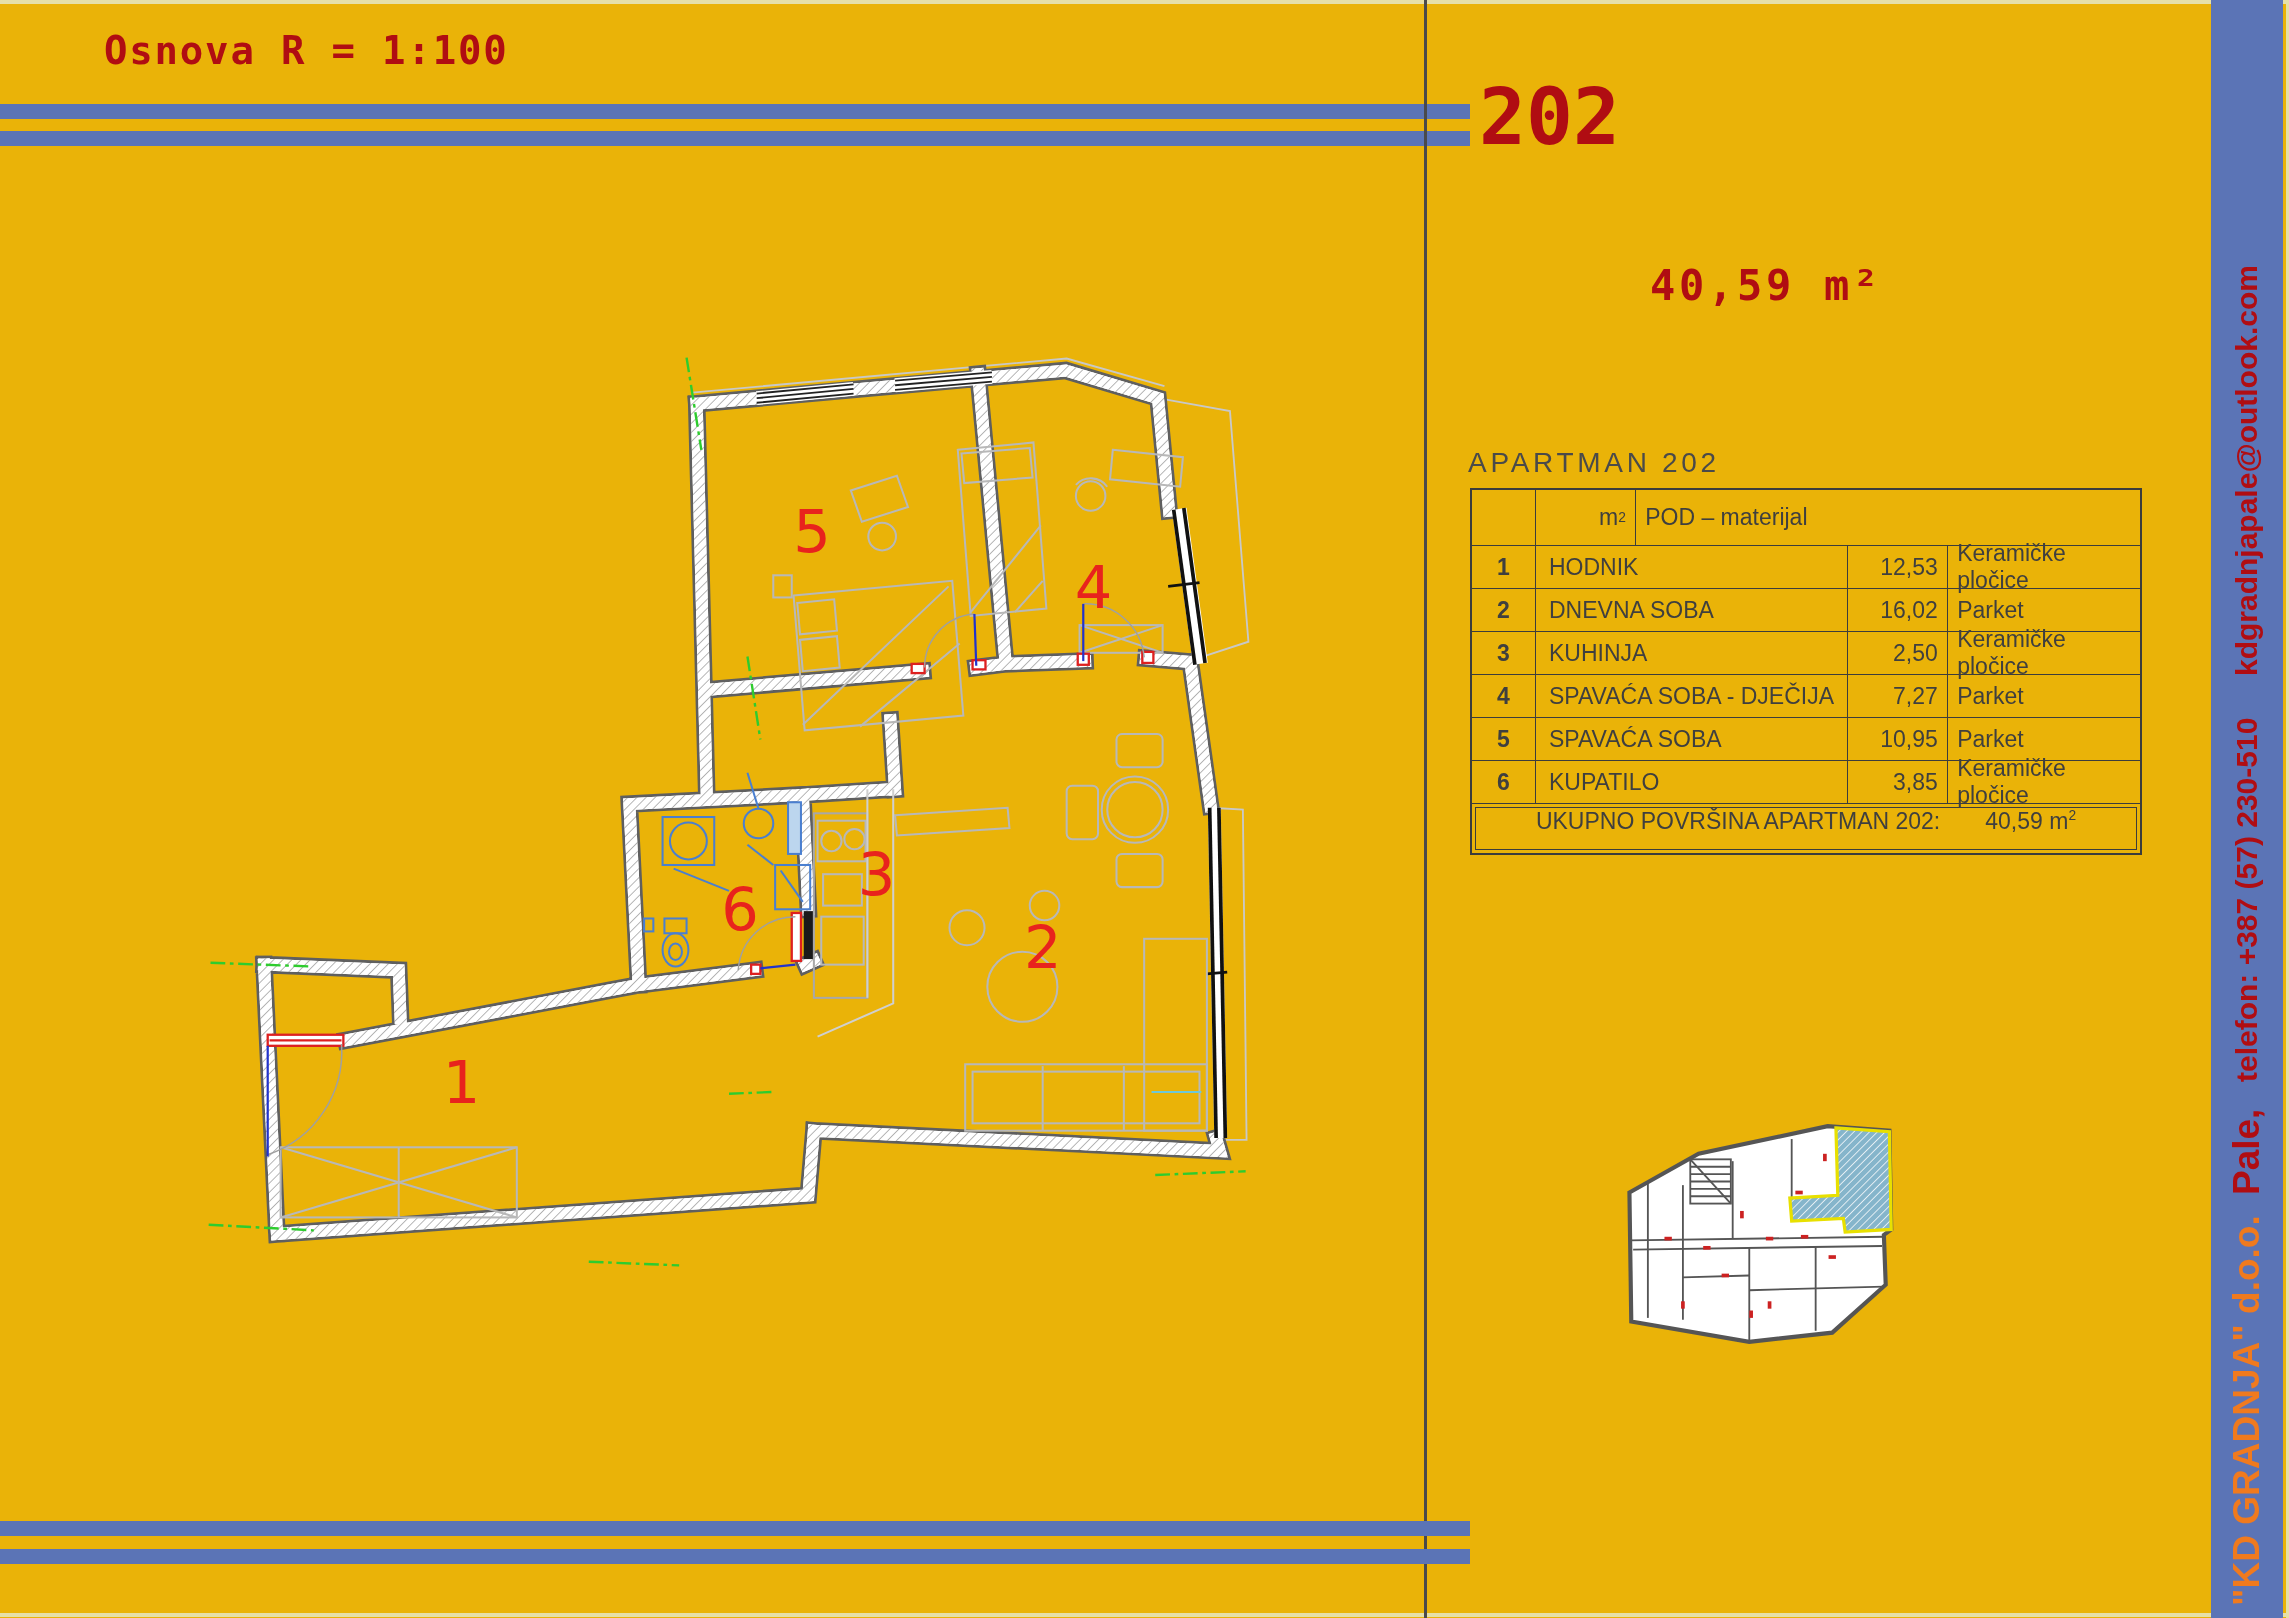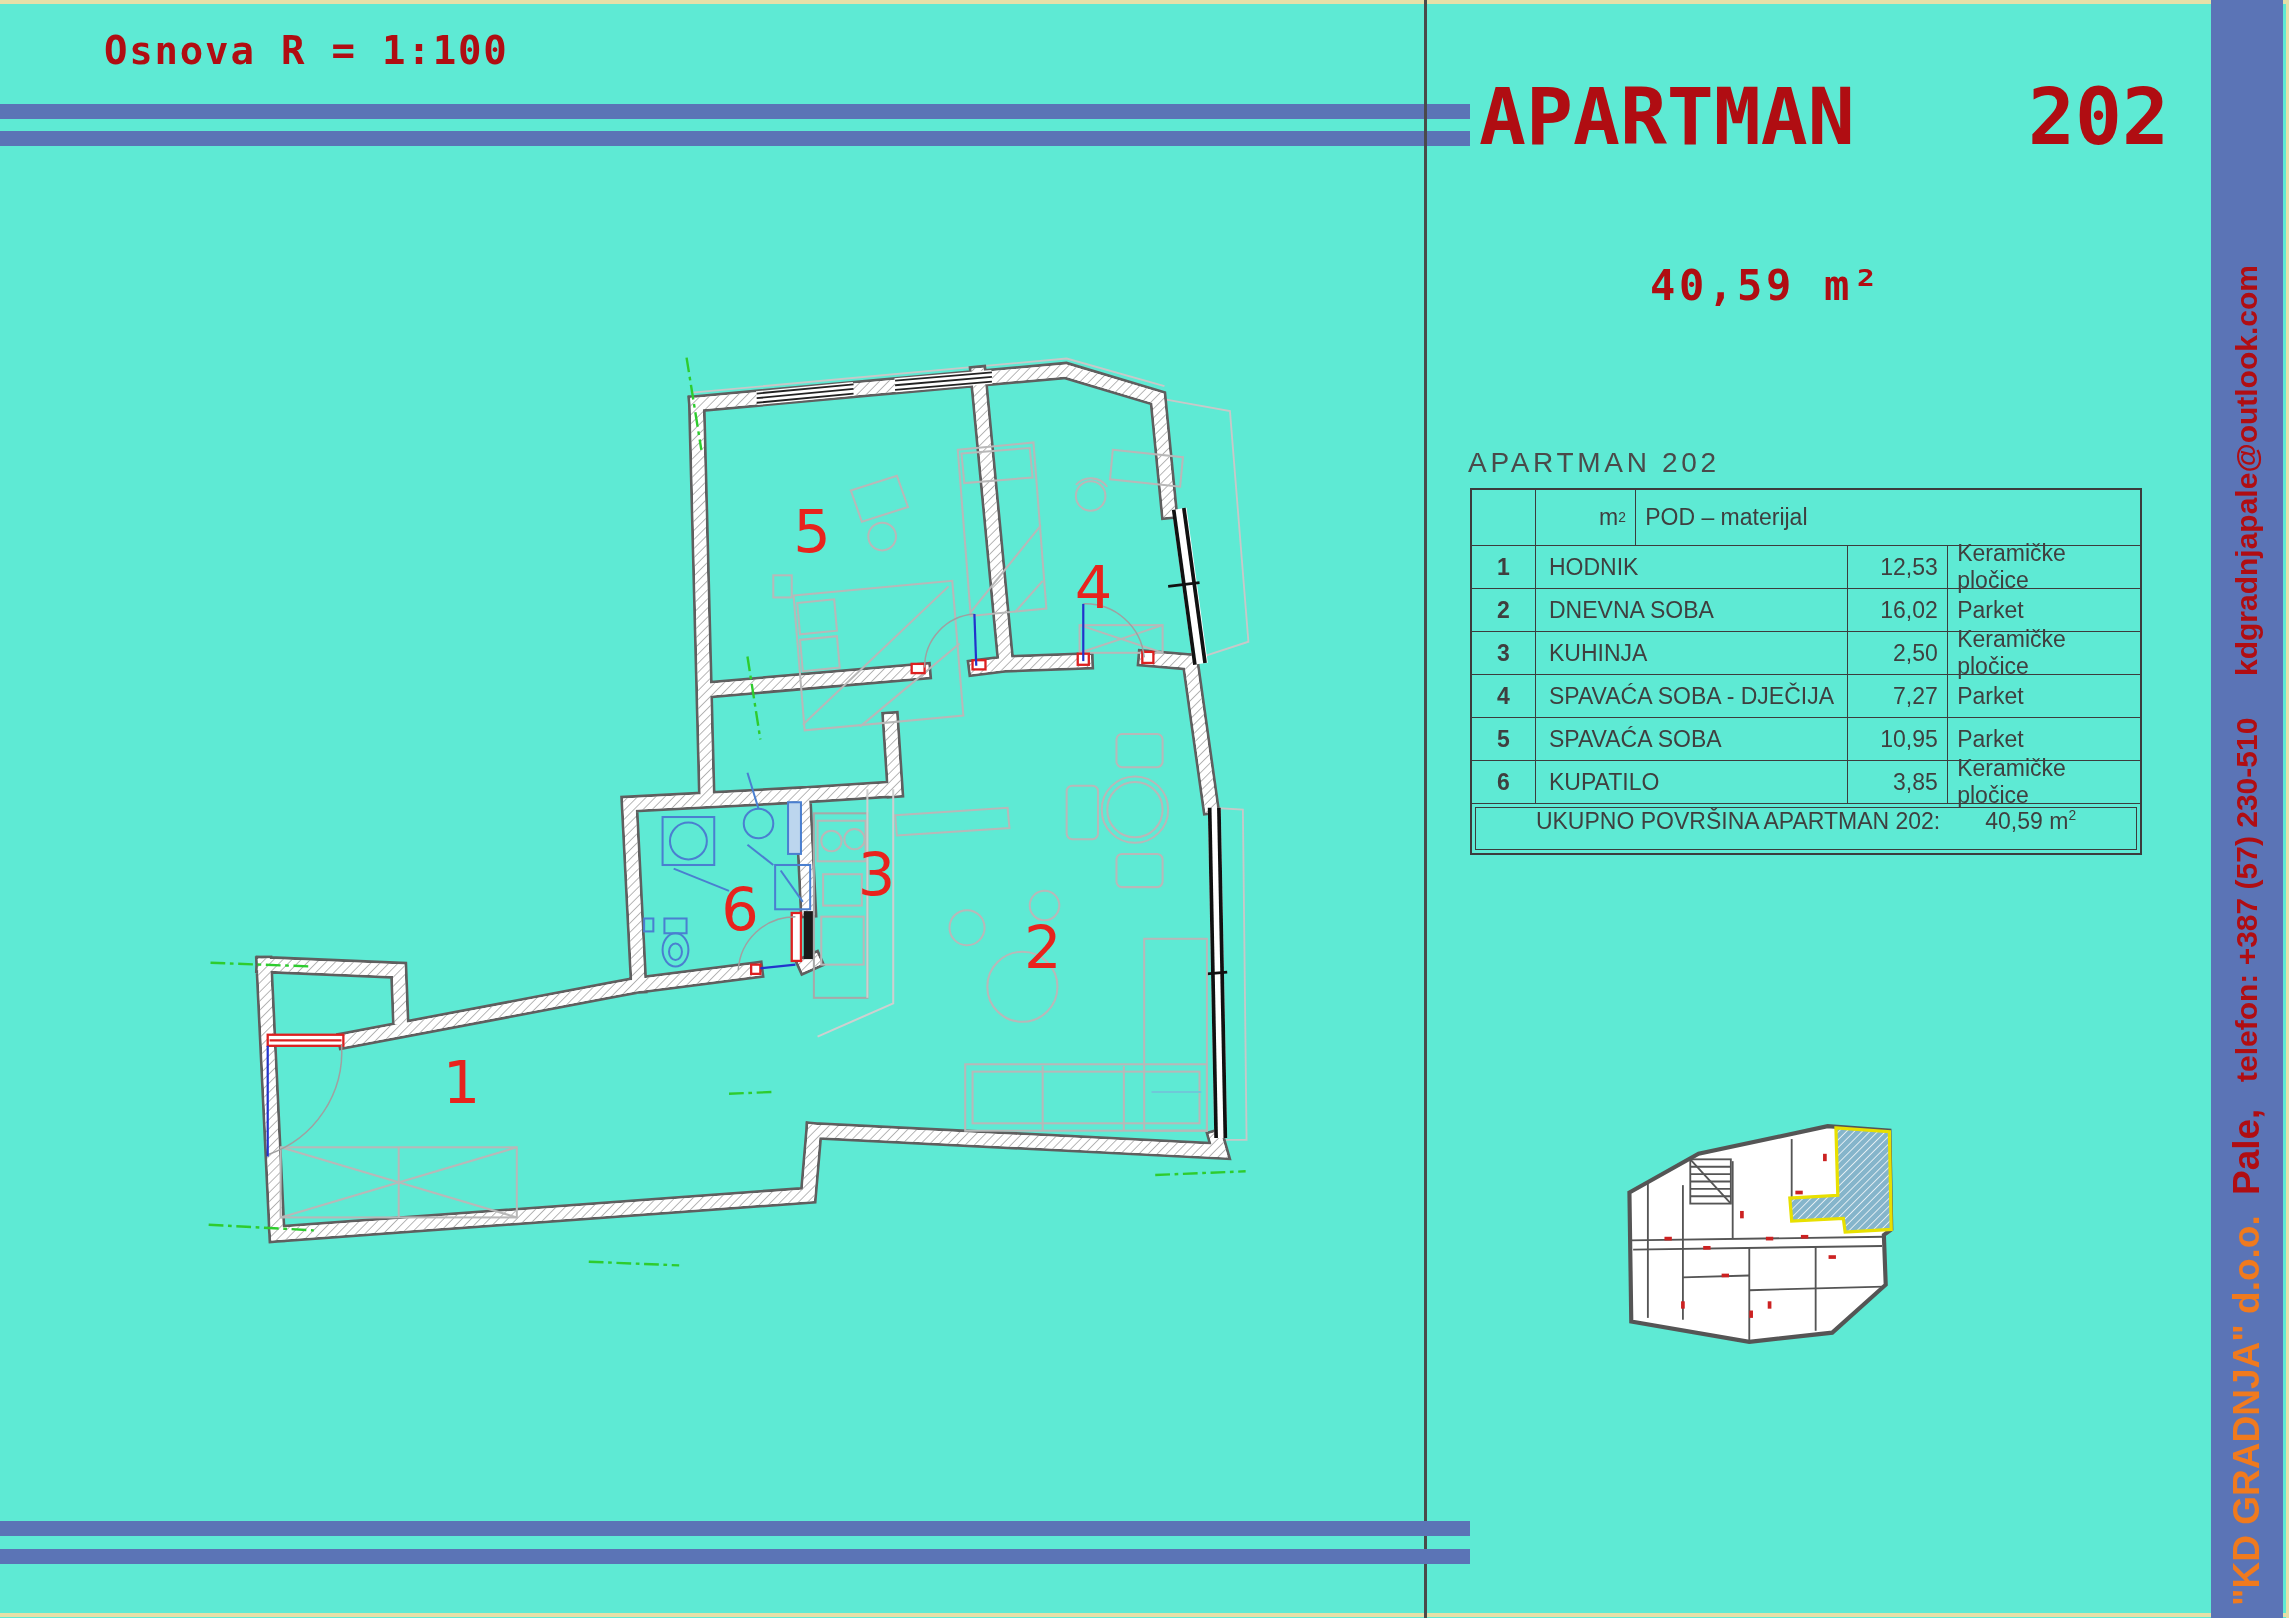--- a/index.html
+++ b/index.html
@@ -1,16 +1,16 @@
 <!DOCTYPE html>
 <html style="font-size:14.8px"><head>
 <meta charset="utf-8">
 <style>
   html,body{margin:0;padding:0;background:#888;}
-  #sheet{position:relative;width:2290px;height:1619px;background:#5eead4;overflow:hidden;
+  #sheet{position:relative;width:2290px;height:1619px;background:#eab308;overflow:hidden;
          font-family:"Liberation Sans",sans-serif;}
   .yline{position:absolute;background:#e6e0a8;}
   .redmono{font-family:"DejaVu Sans Mono",monospace;font-weight:bold;color:#b00d12;}
   
   #scale-label{position:absolute;left:104px;top:28px;font-size:39px;letter-spacing:1.8px;}
   .bluebar{position:absolute;left:0;width:1470px;height:14.8px;background:#5b74b6;}
   #divider{position:absolute;left:1424px;top:0;width:2.8px;height:1619px;background:#4a4a4a;}
   #main-title{position:absolute;left:1479px;top:78px;width:690px;display:flex;
               justify-content:space-between;font-size:78px;line-height:78px;}
   #area-title{position:absolute;left:1650px;top:255px;font-size:42px;line-height:61px;letter-spacing:3.7px;}
@@ -53,21 +53,20 @@
   <div class="yline" style="left:0;top:0;width:2290px;height:3.7px;"></div>
   <div class="yline" style="left:0;top:1613px;width:2290px;height:3.7px;"></div>
   <div class="yline" style="left:2286px;top:0;width:3.7px;height:1619px;"></div>
 
   <div id="scale-label" class="redmono">Osnova R = 1:100</div>
   <div class="bluebar" style="top:104px;"></div>
   <div class="bluebar" style="top:131px;"></div>
   <div id="divider"></div>
 
   <div id="main-title" class="redmono">
-    <span>APARTMAN</span>
     <span>202</span>
   </div>
   <div id="area-title" class="redmono">40,59 m²</div>
 
   <div id="table-heading">APARTMAN  202</div>
   <div id="room-table">
     <div class="trow head">
       <div class="c-no"></div>
       <div class="c-area">
         <span>m</span>

